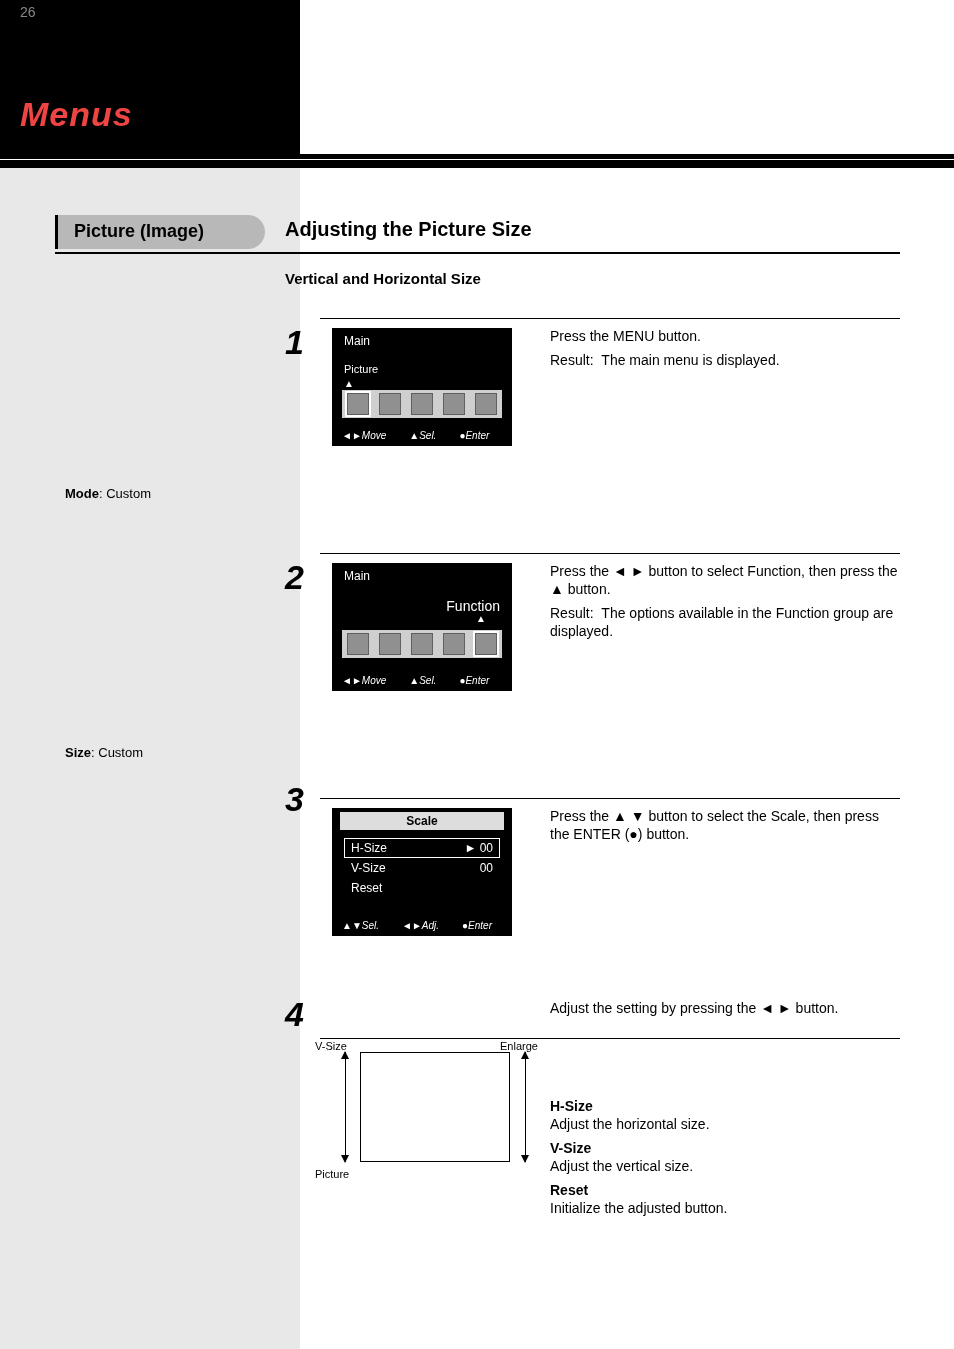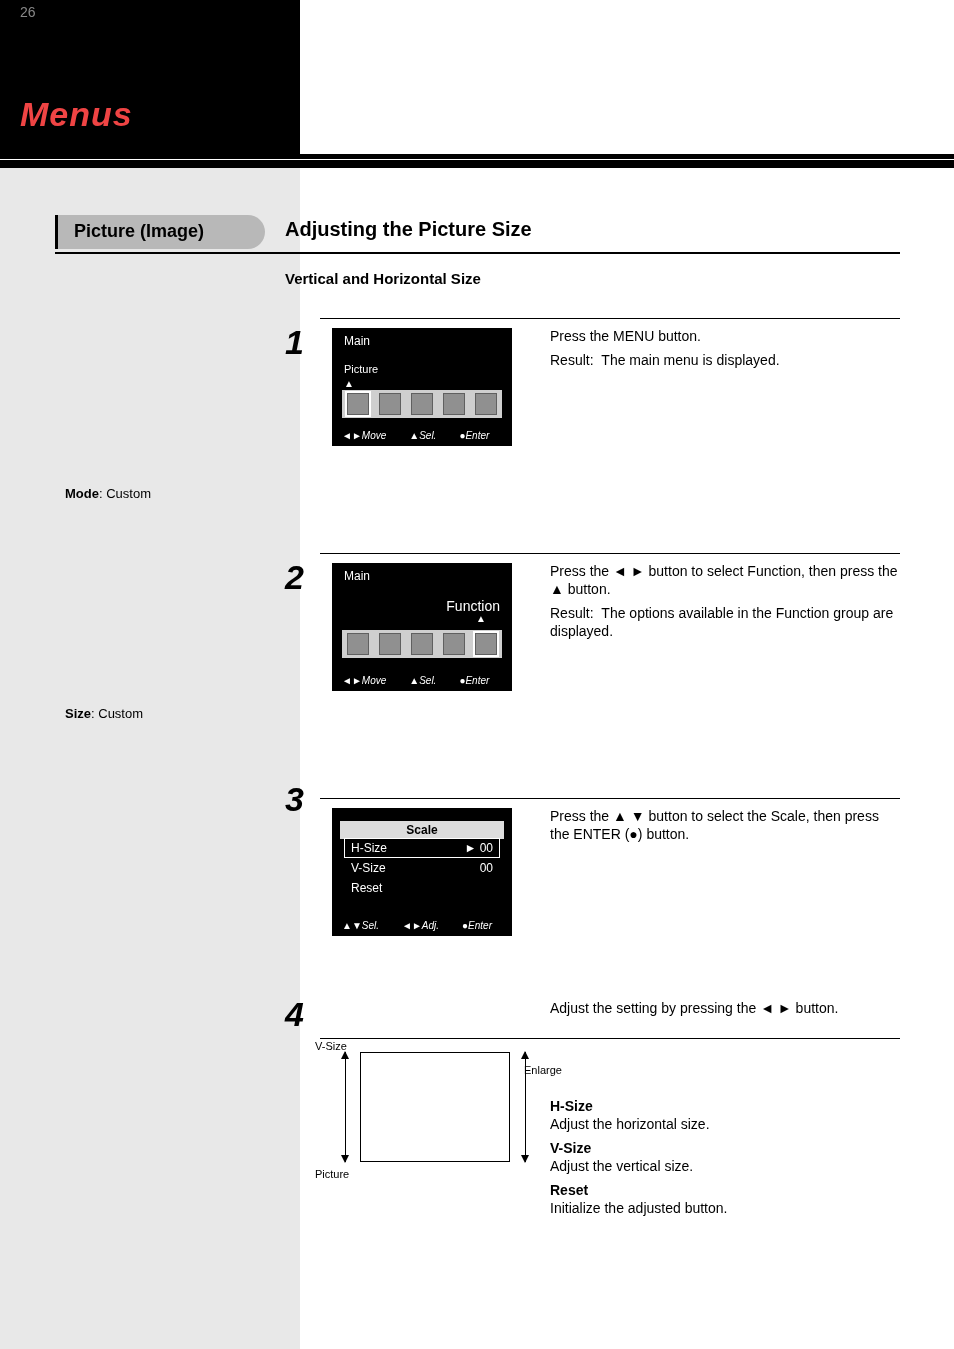--- a/index.html
+++ b/index.html
@@ -98,21 +98,21 @@
       </div>
     </div>
   </div>
 
   <div class="step-text" style="top:352px;">Result:&nbsp;&nbsp;The main menu is displayed.</div>
   <div class="step-text" style="top:328px;">Press the MENU button.</div>
 
   <div class="step-rule" style="top:553px;"></div>
   <div class="step-num" style="top:558px;">2</div>
 
-  <div class="step-side-label" style="left:65px; top:706px;">
+  <div class="step-side-label" style="left:65px; top:745px;">
     <span class="lbl">Size</span>: <span>Custom</span>
   </div>
 
   <div class="osd" style="left:332px; top:563px; width:180px; height:128px;">
     <div class="osd-inner">
       <div class="osd-title" style="top:6px;">Main</div>
       <div style="position:absolute; right:12px; top:35px; font-size:14px;margin-left:20px;">Function</div>
       <div style="position:absolute; right:26px; top:48px;"><span class="small-tri">▲</span></div>
       <div class="osd-iconstrip" style="top:67px;">
         <div class="ic"></div>
@@ -133,21 +133,21 @@
   <div class="step-text" style="top:563px;">
     <span>Press the </span>◄ ►<span> button to select Function, then press the </span>▲<span> button.</span>
   </div>
   <div class="step-text" style="top:605px;">Result:&nbsp;&nbsp;The options available in the Function group are displayed.</div>
 
   <div class="step-rule" style="top:798px;"></div>
   <div class="step-num" style="top:780px;">3</div>
 
   <div class="osd" style="left:332px; top:808px; width:180px; height:128px;">
     <div class="osd-inner">
-      <div style="position:absolute; left:0; right:0; top:4px; text-align:center; font-weight:bold; font-size:12px; background:#ddd; color:#000; margin:9px 8px; padding:2px 0;">Scale</div>
+      <div style="position:absolute; left:0; right:0; top:4px; text-align:center; font-weight:bold; font-size:12px; background:#ddd; color:#000; margin:0 8px; padding:2px 0;">Scale</div>
       <div class="osd-menu-list" style="top:30px;">
         <div class="osd-menu-item sel">
             <span>H-Size</span>
             <span>► <span>00</span></span>
           </div>
         <div class="osd-menu-item">
             <span>V-Size</span>
             <span>00</span>
           </div>
         <div class="osd-menu-item">
@@ -185,15 +185,15 @@
   </div>
   <div class="step-text" style="top:1182px;">
     <b>Reset</b><br><span>Initialize the adjusted button.</span>
   </div>
 
   <div class="diag-box" style="left:360px; top:1052px; width:150px; height:110px;"></div>
   <div class="arrow-vert arrow-head-up arrow-head-down" style="left:345px; top:1052px; height:110px;"></div>
   <div class="arrow-vert arrow-head-up arrow-head-down" style="left:525px; top:1052px; height:110px;"></div>
   <div class="arrow-lbl" style="left:315px; top:1040px;">V-Size</div>
   <div class="arrow-lbl" style="left:315px; top:1168px;">Picture</div>
-  <div class="arrow-lbl" style="left:524px; top:1040px;margin-top:24px;">Enlarge</div>
+  <div class="arrow-lbl" style="left:500px; top:1040px;">Enlarge</div>
 
 </div>
 
 </body></html>

